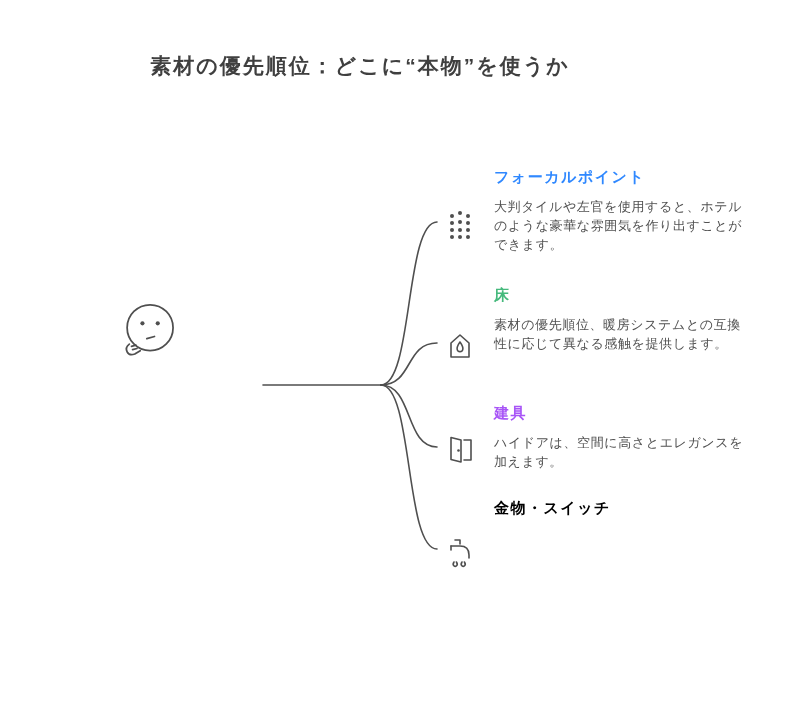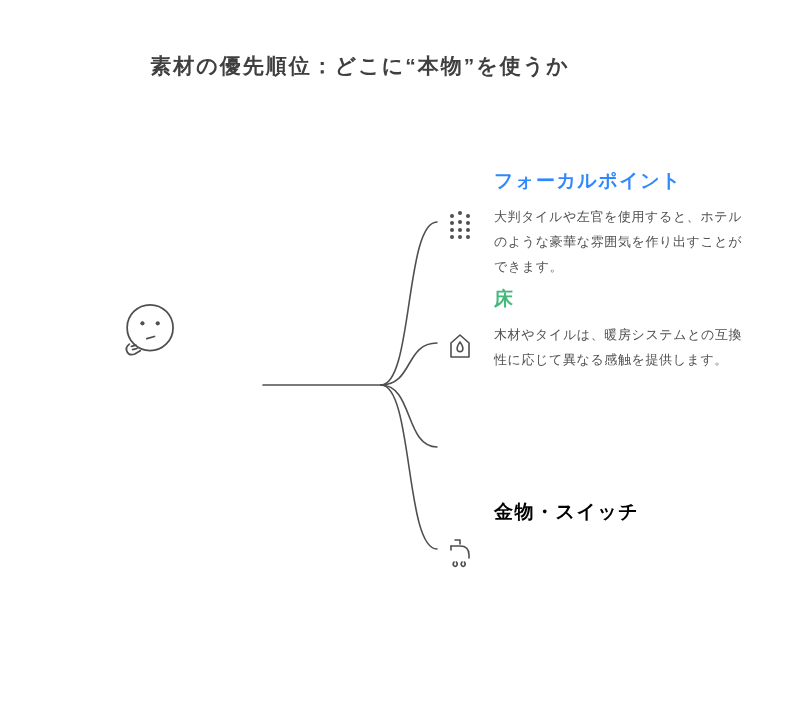--- a/index.html
+++ b/index.html
@@ -28,28 +28,28 @@
     left:114px;top:296px;
     width:70px;height:70px;
   }
   .item{
     position:absolute;
     left:494px;
     width:252px;
   }
   .item h3{
     margin:0 0 10px 0;
-    font-size:19px;
+    font-size:15px;
     font-weight:bold;
     letter-spacing:1.5px;
   }
   .item p{
     margin:0;
     font-size:13px;
-    line-height:25px;
+    line-height:19px;
     letter-spacing:0.6px;
     color:#515151;
   }
   .item .branch-icon{
     position:absolute;
     left:-52px;
     width:36px;height:36px;
   }
   svg .ln{stroke:#4f4f4f;stroke-width:1.6;fill:none;stroke-linecap:round;stroke-linejoin:round;}
   svg .dot{fill:#4f4f4f;stroke:none;}
@@ -96,23 +96,32 @@
     <h3 style="color: rgb(47, 136, 255);">フォーカルポイント</h3>
     <p>大判タイルや左官を使用すると、ホテルのような豪華な雰囲気を作り出すことができます。</p>
   </div>
 
   <div class="item" style="top:286px">
     <svg class="branch-icon" style="top:41px" viewBox="0 0 36 36">
       <path class="ln" d="M9,30 V16 L18,8 L27,16 V30 Z"></path>
       <path class="ln" d="M18,15 C15.2,18.8 14.2,21.2 15.6,23.6 a3.6,3.6 0 0 0 4.8,0 C21.8,21.2 20.8,18.8 18,15 Z"></path>
     </svg>
     <h3 style="color: rgb(69, 185, 124);">床</h3>
-    <p>木材やタイルは、暖房システムとの互換性に応じて異なる感触を提供します。</p>
+    <p>素材の優先順位、暖房システムとの互換性に応じて異なる感触を提供します。</p>
   </div>
 
+  <div class="item" style="top:404px">
+    <svg class="branch-icon" style="top:27px" viewBox="0 0 36 36">
+      <path class="ln" d="M9,6.5 L19,9 V31 L9,28.5 Z"></path>
+      <path class="ln" d="M22,9 h7 v20 h-7"></path>
+      <circle class="dot" cx="16.5" cy="19.5" r="1.3"></circle>
+    </svg>
+    <h3 style="color: rgb(168, 85, 247);">建具</h3>
+    <p>ハイドアは、空間に高さとエレガンスを加えます。</p>
+  </div>
 
   <div class="item" style="top:499px">
     <svg class="branch-icon" style="top:35px" viewBox="0 0 36 36">
       <path class="ln" d="M13,6 h5 v4"></path>
       <path class="ln" d="M9,12 h9 c6,0 9,3.5 9,9 v3"></path>
       <path class="ln" d="M9,12 v4"></path>
       <path class="ln" d="M12,28 c-1.2,1.8 -1.2,3 0,3.9 a2,2 0 0 0 2.4,0 c1.2,-0.9 1.2,-2.1 0,-3.9"></path>
       <path class="ln" d="M20,28 c-1.2,1.8 -1.2,3 0,3.9 a2,2 0 0 0 2.4,0 c1.2,-0.9 1.2,-2.1 0,-3.9"></path>
     </svg>
     <h3 style="color: #000000;">金物・スイッチ</h3>

